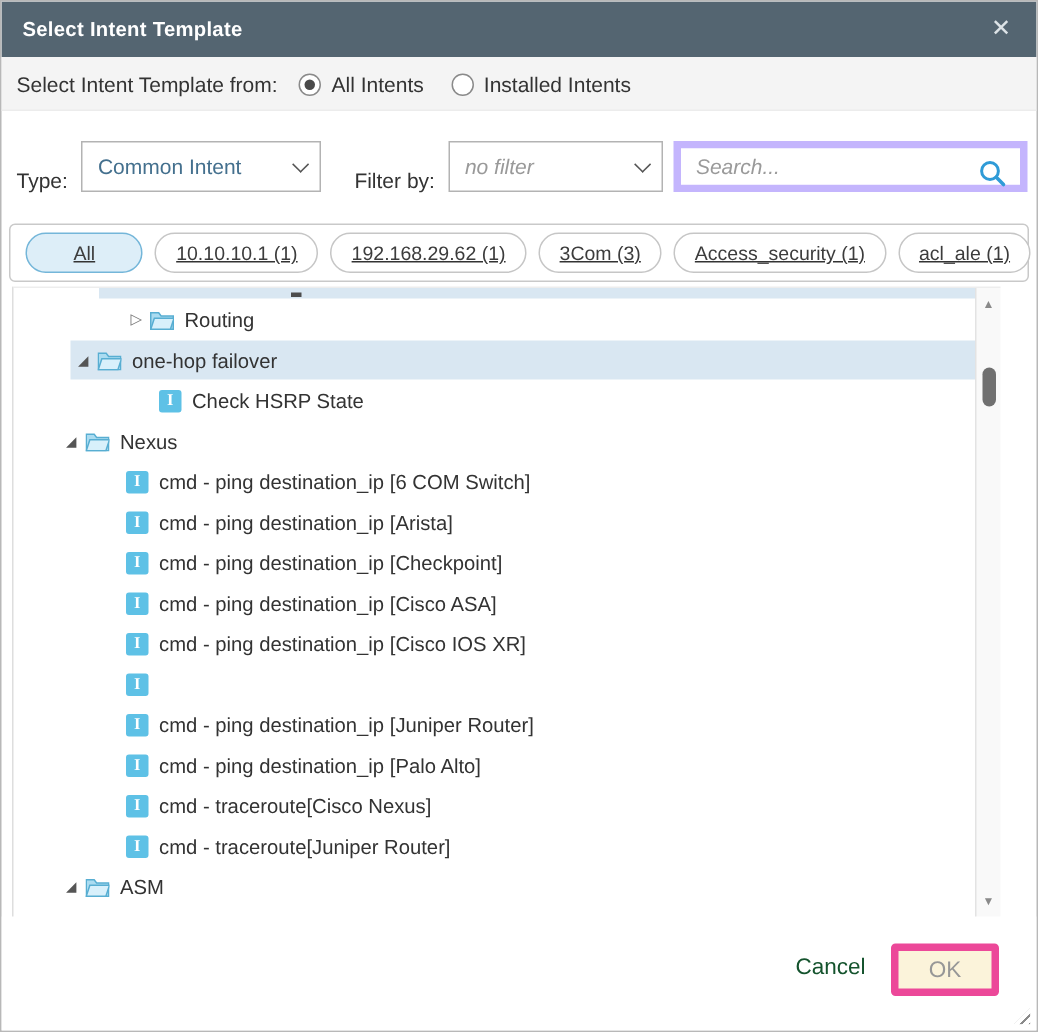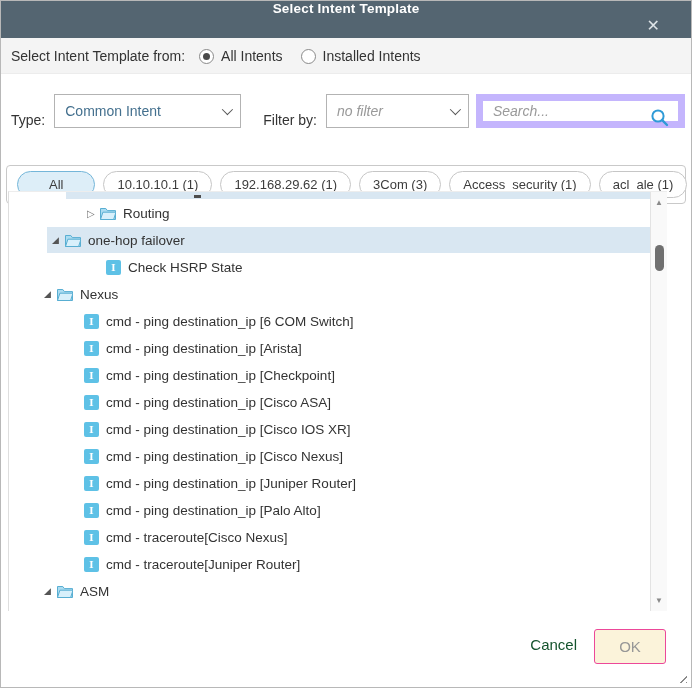--- a/index.html
+++ b/index.html
@@ -5,21 +5,21 @@
   * { box-sizing: border-box; margin: 0; padding: 0; }
   html,body { background:#fff; }
   body { font-family: "Liberation Sans", sans-serif; color:#333; }
 
   .dialog { position:relative; width:692px; height:688px; background:#fff;
             border:1px solid #b8b8b8; overflow:hidden; }
 
   
   .titlebar { position:absolute; top:0; left:0; right:0; height:37px;
               background:#546571; display:flex; align-items:center;
-              padding:0 28px;flex-direction:column; }
+              padding:0 14px; }
   .titlebar .title { color:#ffffff; font-size:13.5px; font-weight:700; letter-spacing:.2px; }
   .titlebar .close { margin-left:auto; color:#dde3e7; font-size:16px; line-height:1;
                      cursor:pointer; padding:2px 3px; }
 
   
   .radio-row { position:absolute; top:37px; left:0; right:0; height:36px;
                background:#f4f4f4; border-bottom:1px solid #ececec;
                display:flex; align-items:center; padding:2px 10px; font-size:14px; }
   .radio-row .row-label { margin-right:14px; }
   .radio-opt { display:flex; align-items:flex-end; margin-right:18px; cursor:pointer; }
@@ -30,36 +30,36 @@
 
   
   .controls-row { position:absolute; top:93px; left:10px; right:6px; height:34px;
                   display:flex; align-items:flex-end; font-size:14px; }
   .ctl-label { margin-right:9px; }
   .selectbox { height:34px; border:1px solid #b3b3b3; background:#fff; display:flex;
                align-items:center; padding:0 10px; cursor:pointer; position:relative; }
   .selectbox .chev { width:8px; height:8px; border-right:1.6px solid #555;
                      border-bottom:1.6px solid #555; transform:rotate(45deg) translateY(-2px);
                      margin-left:auto; }
-  .type-select { width:187px; }
+  .type-select { width:160px; }
   .type-select .val { color:#44708e; }
   .filter-label { margin-left:22px; }
   .filter-select { width:143px; }
   .filter-select .val { color:#999; font-style:italic; }
-  .searchbox { flex:1; margin-left:7px; height:34px; border:7px solid #c4b5fd;
+  .searchbox { flex:1; margin-left:7px; height:34px; border:5px solid #c4b5fd;
                position:relative; background:#a3a3a3; }
   .searchbox input { width:100%; height:100%; border:none; outline:none; padding:0 34px 0 10px;
                      font-family:"Liberation Sans", sans-serif; font-size:14px; color:#333; }
   .searchbox input::placeholder { color:#9a9a9a; font-style:italic; }
   .search-icon { position:absolute; right:9px; top:7px; cursor:pointer; }
 
   
-  .chips-box { position:absolute; top:164px; left:5px; right:5px; height:39px;
+  .chips-box { position:absolute; top:148px; left:5px; right:5px; height:39px;
                border:1px solid #c9c9c9; border-radius:4px; background:#fff;
-               display:flex; align-items:center; gap:8px; padding:0 10px; }
+               display:flex; align-items:center; gap:8px; padding:0 10px;text-decoration:underline; }
   .chip { height:27px; border:1px solid #c6c6c6; border-radius:14px; background:#fff;
           display:flex; align-items:center; padding:0 13px; font-size:13px; color:#3c3c3c;
           white-space:nowrap; cursor:pointer; }
   .chip.selected { background:#ddeef8; border-color:#74b6d9; padding:0 31px; }
 
   
   .list { position:absolute; top:190px; left:7px; width:659px; height:422px;
           background:#fff; border-left:1px solid #dedede; border-bottom:1px solid #d7d7d7;
           border-top:1px solid #ededed; }
   .rows { position:absolute; top:0; left:0; right:17px; }
@@ -91,21 +91,21 @@
               font-size:8px; line-height:8px; cursor:pointer; }
   .sb-up { top:7px; } .sb-down { bottom:7px; }
   .sb-thumb { position:absolute; left:3.5px; top:53px; width:9px; height:26px;
               background:#707070; border-radius:5px; cursor:pointer; }
 
   
   .footer { position:absolute; left:0; right:0; bottom:0; height:76px; background:#fff; }
   .cancel-btn { position:absolute; right:114px; top:25px; color:#14532d; font-size:15px;
                 cursor:pointer; background:none; border:none; font-family:inherit; }
   .ok-btn { position:absolute; right:25px; top:18px; width:72px; height:35px;
-            background:#fbf3da; border:1px solid #ec4899; border-radius:3px;
+            background:#fbf3da; border:5px solid #ec4899; border-radius:3px;
             color:#979797; font-size:15px; cursor:pointer; font-family:inherit; }
   .resize-grip { position:absolute; right:4px; bottom:4px; width:11px; height:11px;
                  clip-path:polygon(100% 0, 100% 100%, 0 100%);
                  background:repeating-linear-gradient(-45deg,#8a8a8a 0 1.4px,transparent 1.4px 4px);
                  cursor:nwse-resize; }
 </style>
 </head>
 <body>
 
 <div class="dialog">
@@ -246,21 +246,20 @@
 
           <div class="trow t-intent" style="--indent: 75px;">
 
             <span class="iicon">I</span>
             <span class="label">cmd - ping destination_ip [Cisco IOS XR]</span>
           </div>
 
           <div class="trow t-intent" style="--indent: 75px;">
 
             <span class="iicon">I</span>
-            <span class="label">cmd - ping destination_ip [Cisco Nexus]</span>
           </div>
 
           <div class="trow t-intent" style="--indent: 75px;">
 
             <span class="iicon">I</span>
             <span class="label">cmd - ping destination_ip [Juniper Router]</span>
           </div>
 
           <div class="trow t-intent" style="--indent: 75px;">
 

